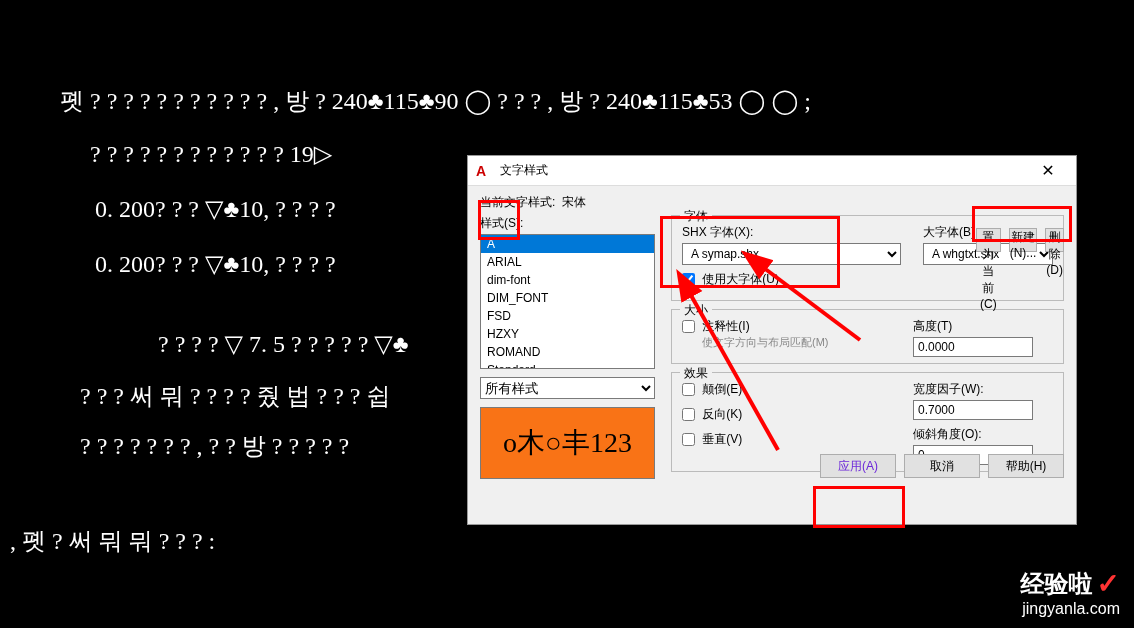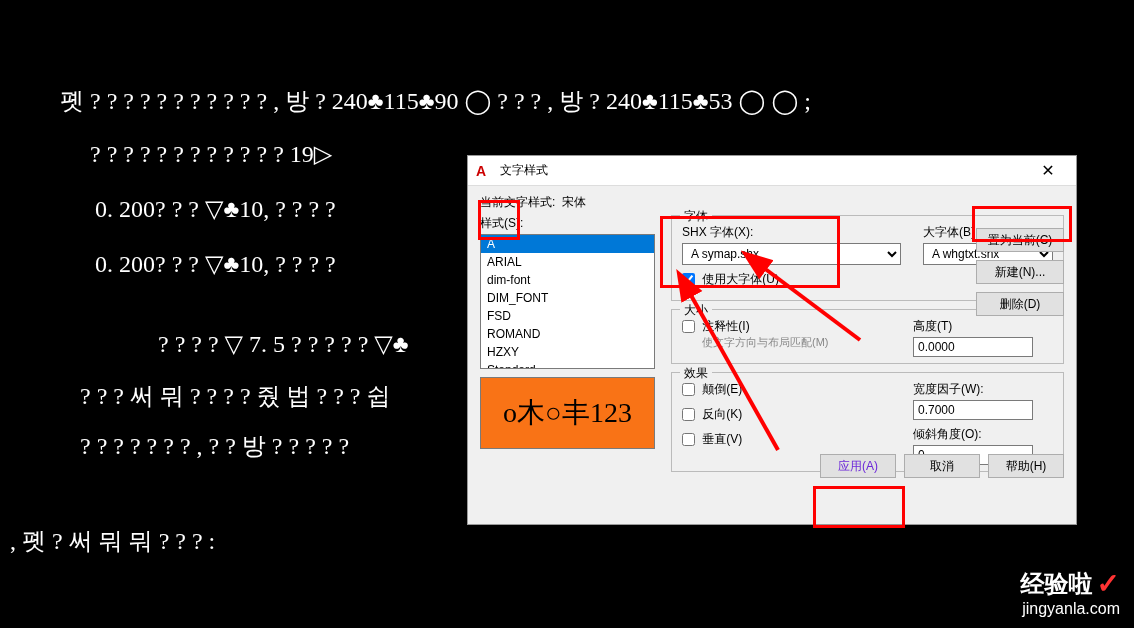--- a/index.html
+++ b/index.html
@@ -41,21 +41,21 @@
   .groupbox-title { position: absolute; top: -8px; left: 8px; background: #f0f0f0; padding: 0 4px; font-size: 12px; }
   .field-label { font-size: 12px; margin-bottom: 2px; display: block; }
   .combo { width: 100%; height: 22px; border: 1px solid #7a7a7a; background: #fff; padding: 0 4px; font-size: 12px; }
   .font-row { display: flex; gap: 22px; }
   .font-col { flex: 1; }
   .checkbox-row { margin-top: 6px; font-size: 12px; }
   .checkbox-row input { vertical-align: middle; margin-right: 4px; }
   .sub-text { color: #888; font-size: 11px; margin-left: 20px; line-height: 1.3; }
   .txt-input { width: 120px; height: 20px; border: 1px solid #7a7a7a; padding: 0 4px; background: #fff; font-size: 12px; }
   
-  .right-btns { position: absolute; right: 12px; top: 42px; width: 88px; display: flex; flex-direction: column; gap: 8px; }
+  .right-btns { position: absolute; right: 12px; top: 42px; width: 88px; display: flex; flex-direction: row; gap: 8px; }
   .btn { height: 24px; border: 1px solid #adadad; background: #e1e1e1; font-size: 12px; cursor: pointer; font-family: inherit; }
   .btn:disabled { color: #6d28d9; }
   
   .bottom-btns { position: absolute; right: 12px; bottom: 10px; display: flex; gap: 8px; }
   .bottom-btns .btn { width: 76px; }
   
   .size-group { display: flex; gap: 20px; }
   .size-left { flex: 1; }
   .size-right { width: 140px; }
   
@@ -99,24 +99,27 @@
     <div class="row">
 
       <div class="left-col">
         <div class="styles-label">样式(S):</div>
         <div class="style-list">
           <div class="style-list-item selected">A</div>
           <div class="style-list-item">ARIAL</div>
           <div class="style-list-item">dim-font</div>
           <div class="style-list-item">DIM_FONT</div>
           <div class="style-list-item">FSD</div>
+          <div class="style-list-item">HZXY</div>
           <div class="style-list-item">ROMAND</div>
-          <div class="style-list-item">HZXY</div>
           <div class="style-list-item">Standard</div>
         </div>
+        <select class="filter-select">
+          <option>所有样式</option>
+        </select>
         <div class="preview">o木○丰123</div>
       </div>
 
       <div class="mid-col">
 
         <div class="groupbox" style="height:86px;">
           <div class="groupbox-title">字体</div>
           <div class="font-row">
             <div class="font-col">
               <label class="field-label">SHX 字体(X):</label>

